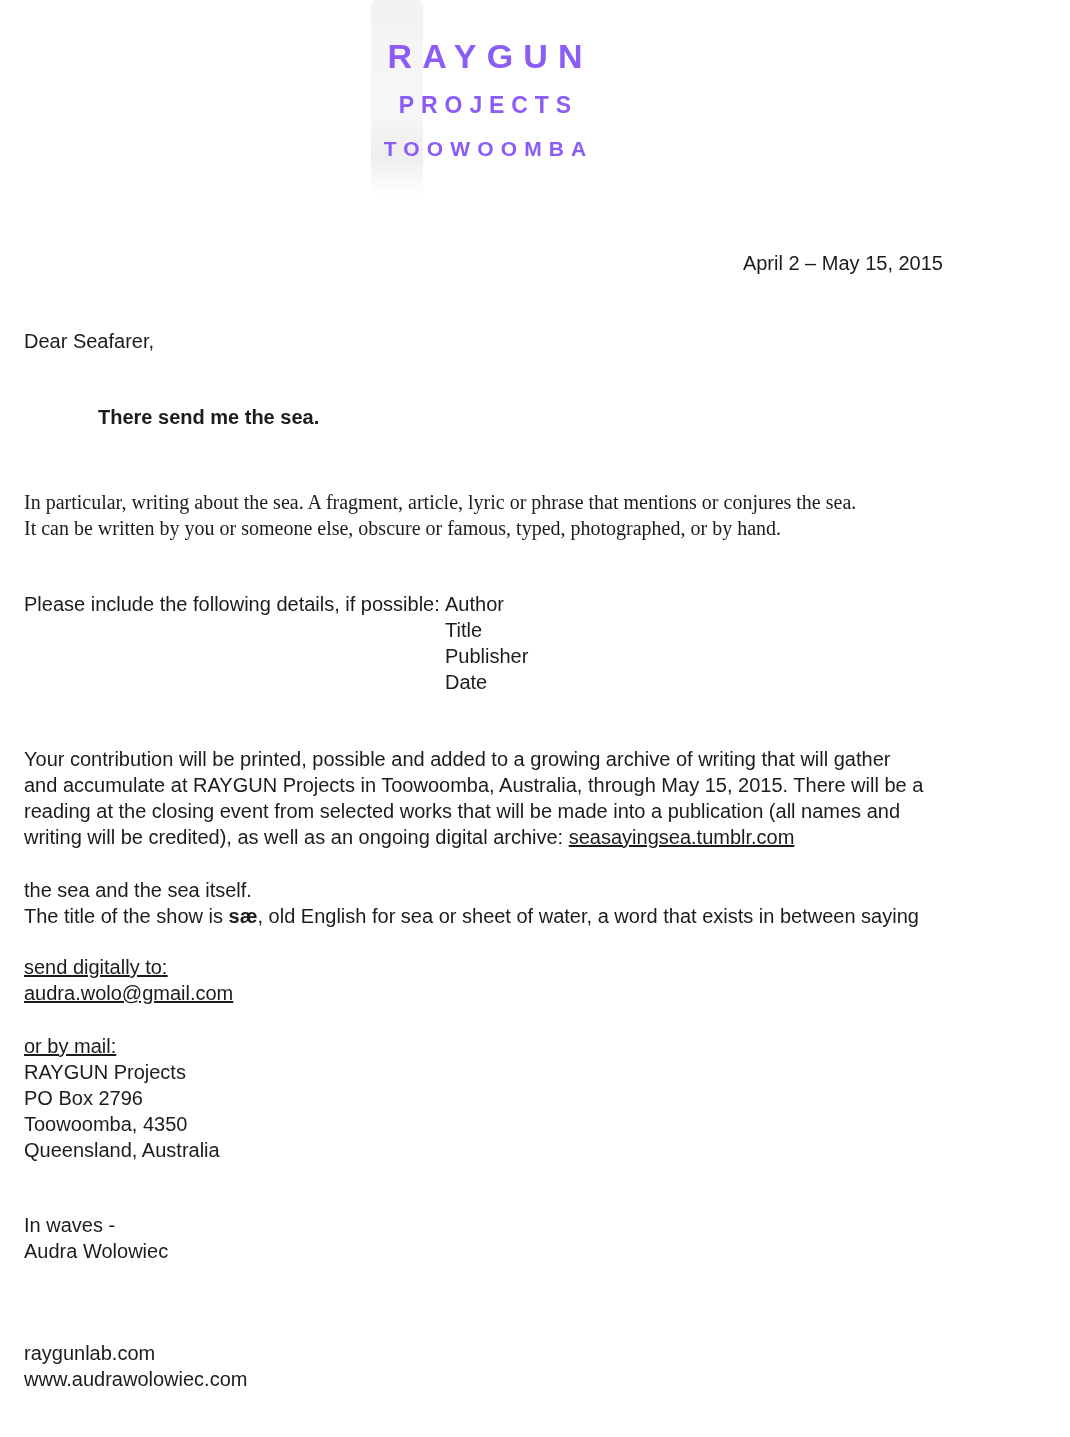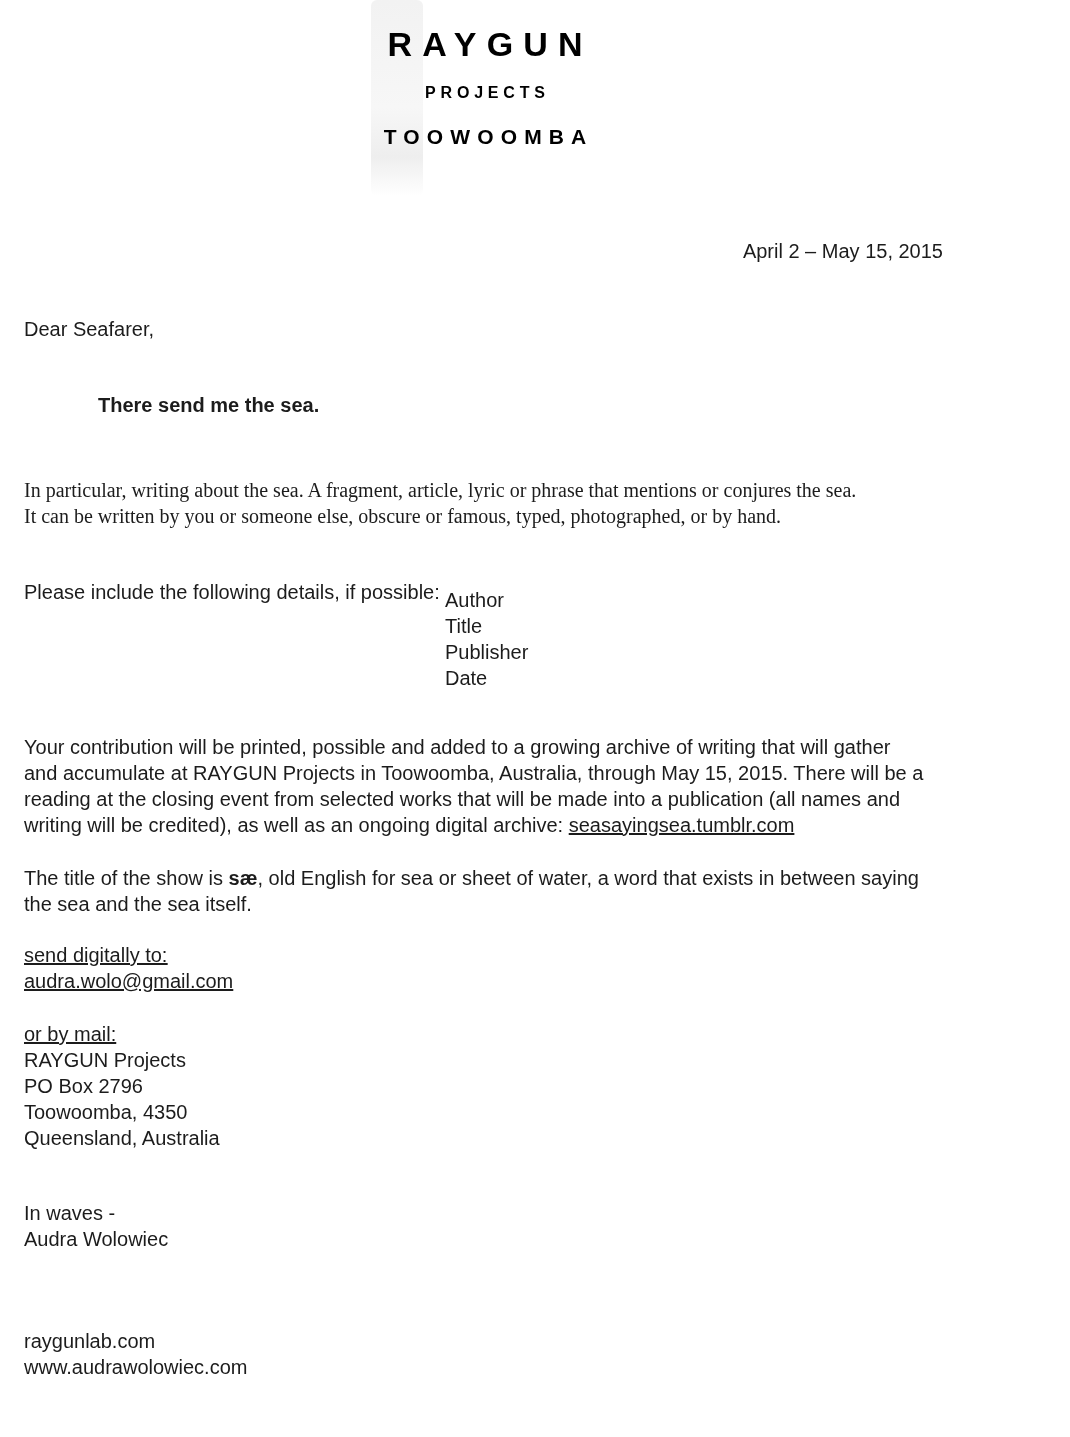--- a/index.html
+++ b/index.html
@@ -22,40 +22,40 @@
     top: 0;
     width: 52px;
     height: 196px;
     background: linear-gradient(180deg, #f2f2f2 0%, #f7f7f7 55%, #eeeeee 80%, #ffffff 100%);
     border-radius: 6px;
     z-index: 0;
   }
   .letterhead {
     position: relative;
     z-index: 1;
-    padding-top: 18px;
+    padding-top: 30px;
     margin-left: 374px;
     width: 222px;
     text-align: center;
     font-weight: bold;
-    color: #000000;
+    color: #8b5cf6;
   }
   .lh1 { font-size: 34px; line-height: 52px; letter-spacing: 0.30em; margin-right: -0.30em; }
-  .lh2 { font-size: 16px; line-height: 46px; letter-spacing: 0.30em; margin-right: -0.30em; }
+  .lh2 { font-size: 23px; line-height: 46px; letter-spacing: 0.30em; margin-right: -0.30em; }
   .lh3 { font-size: 21px; line-height: 42px; letter-spacing: 0.34em; margin-right: -0.34em; }
 
   .date-line { margin-top: 80px; text-align: right; padding-right: 127px; }
 
   .bl { padding-left: 24px; }
   .greeting { margin-top: 52px; }
   .request { margin-top: 50px; padding-left: 98px; font-weight: bold; }
   .para-invitation { margin-top: 59px; font-family: Liberation Serif, serif; }
   .details-row { margin-top: 50px; position: relative; min-height: 104px; }
   .details-label { position: absolute; left: 24px; top: 0; white-space: nowrap; }
-  .details-items { position: absolute; left: 445px; top: 8px; }
+  .details-items { position: absolute; left: 445px; top: 0; }
   .para-contribution { margin-top: 51px; }
   .para-title { margin-top: 27px; }
   .digital-block { margin-top: 25px; text-decoration: underline; }
   .mail-block { margin-top: 27px; }
   .signoff { margin-top: 49px; }
   .page-footer { margin-top: 76px; }
 
   .doc-link { color: inherit; text-decoration: underline; cursor: pointer; }
   .underlined { text-decoration: underline; }
   .line { white-space: nowrap; }
@@ -95,22 +95,22 @@
   </div>
 
   <div class="bl para-contribution">
     <div class="line">Your contribution will be printed, possible and added to a growing archive of writing that will gather</div>
     <div class="line">and accumulate at RAYGUN Projects in Toowoomba, Australia, through May 15, 2015. There will be a</div>
     <div class="line">reading at the closing event from selected works that will be made into a publication (all names and</div>
     <div class="line"><span>writing will be credited), as well as an ongoing digital archive: </span><a class="doc-link">seasayingsea.tumblr.com</a></div>
   </div>
 
   <div class="bl para-title">
+    <div class="line">the sea and the sea itself.</div>
     <div class="line"><span>The title of the show is </span><strong>sæ</strong><span>, old English for sea or sheet of water, a word that exists in between saying</span></div>
-    <div class="line">the sea and the sea itself.</div>
   </div>
 
   <div class="bl digital-block">
     <div class="line underlined">send digitally to:</div>
     <div class="line">audra.wolo@gmail.com</div>
   </div>
 
   <div class="bl mail-block">
     <div class="line underlined">or by mail:</div>
     <div class="line">RAYGUN Projects</div>

